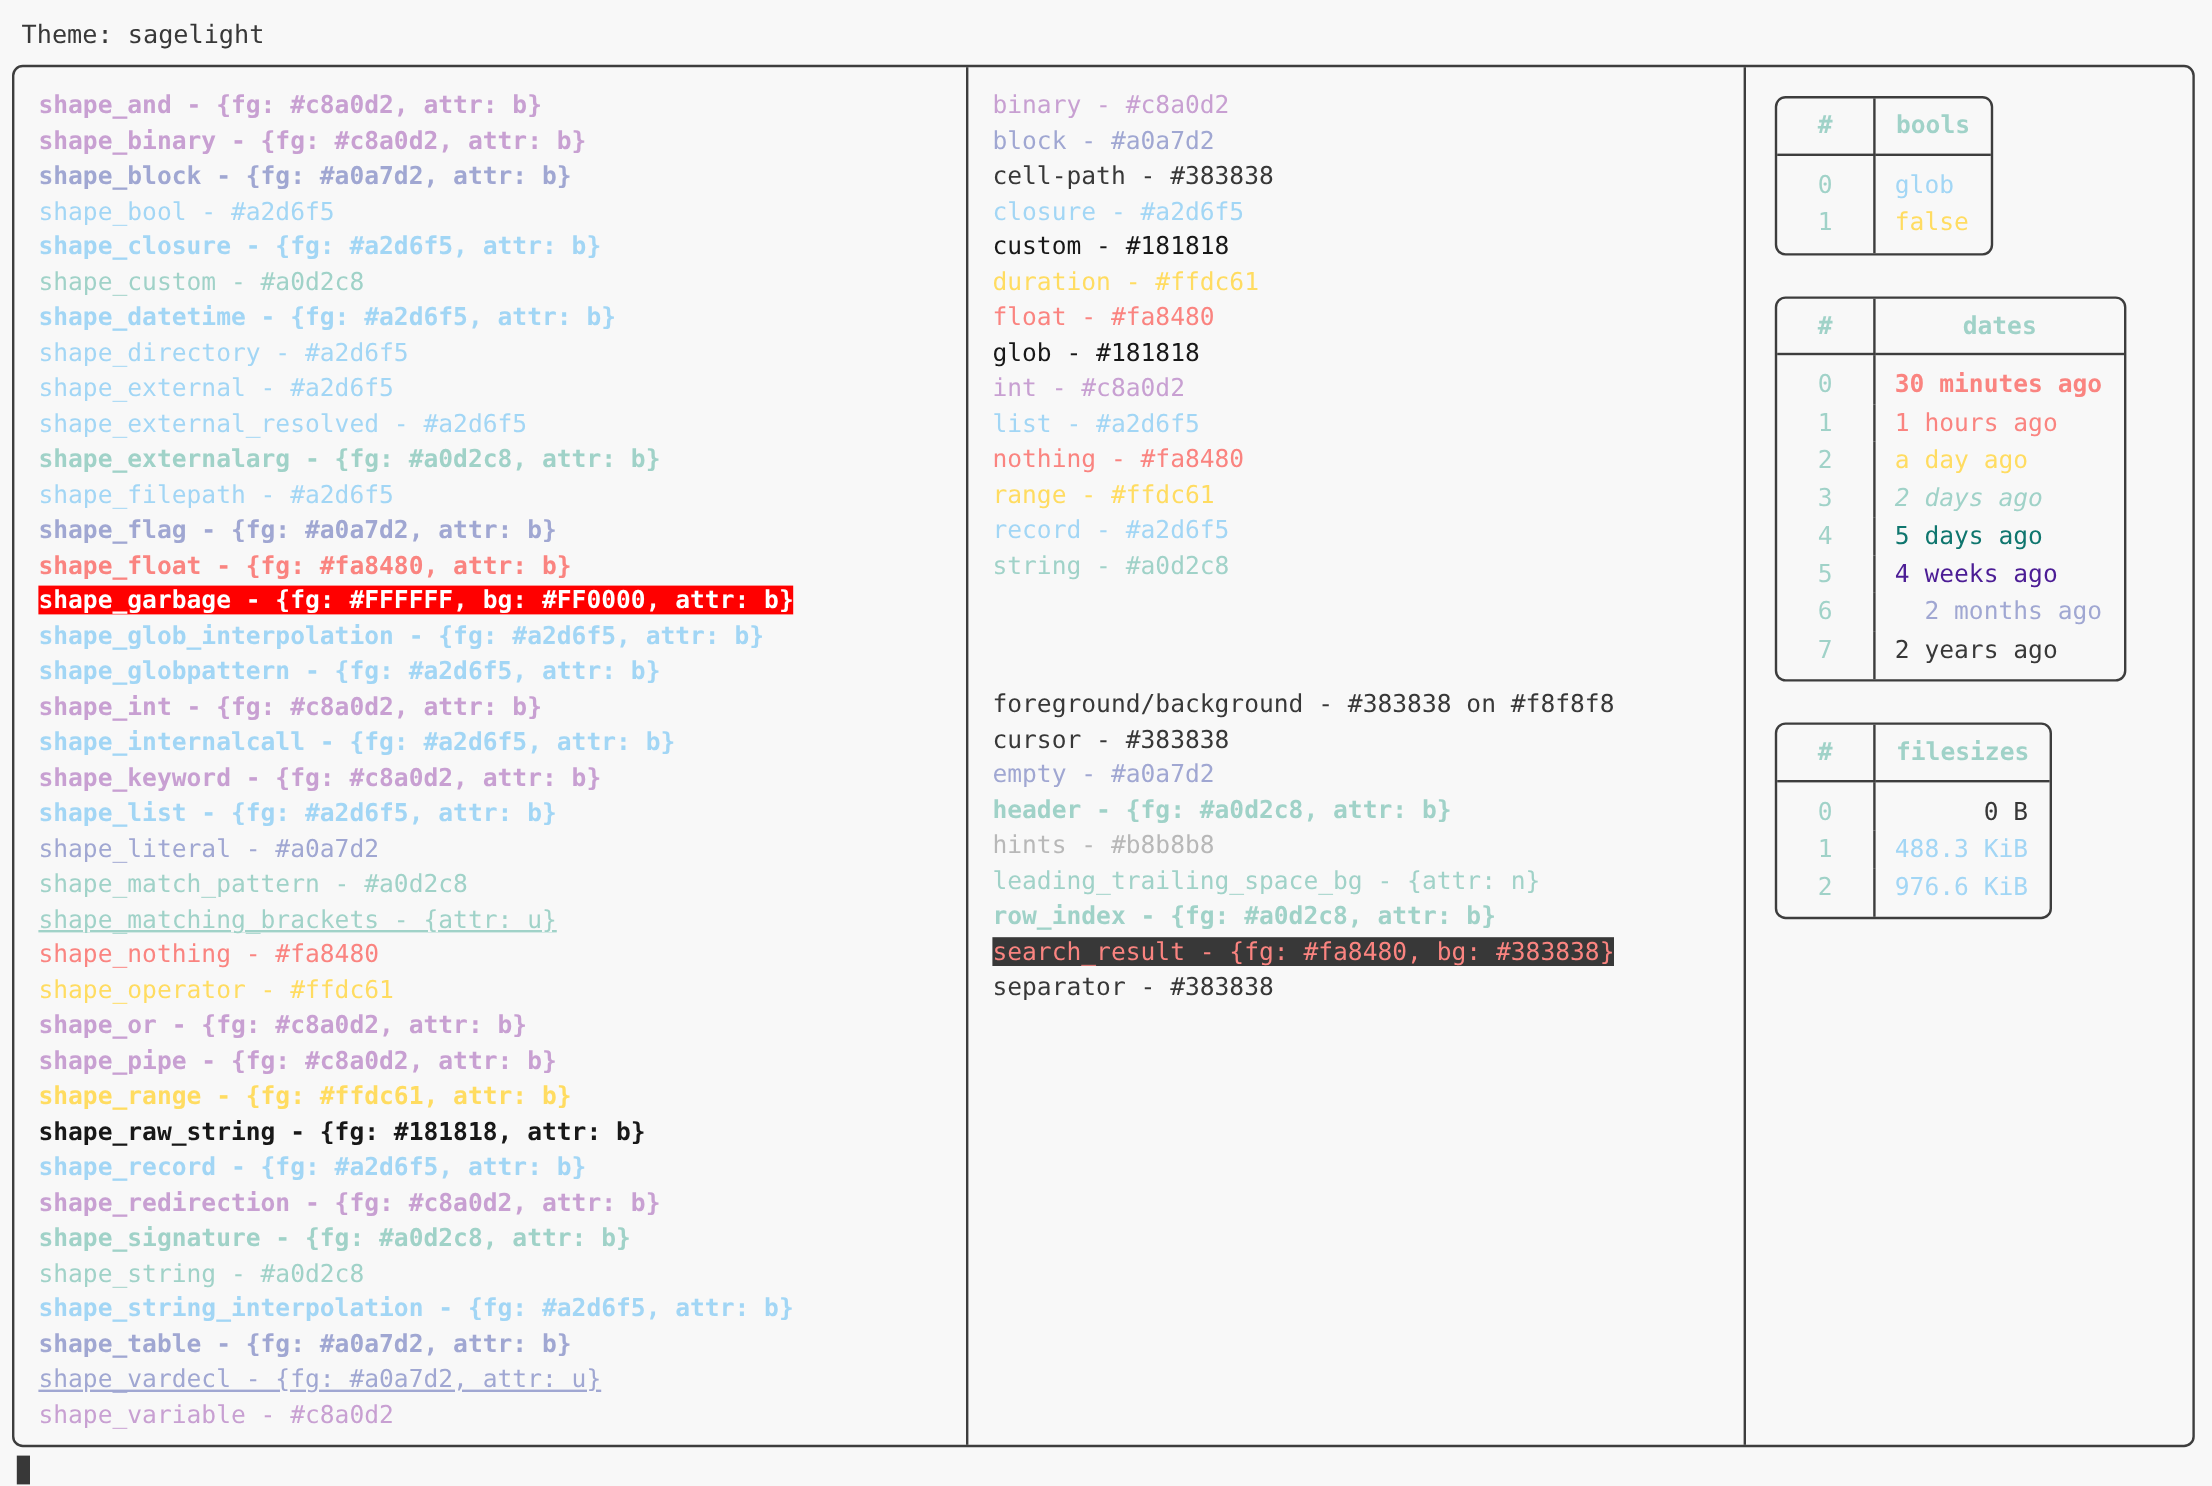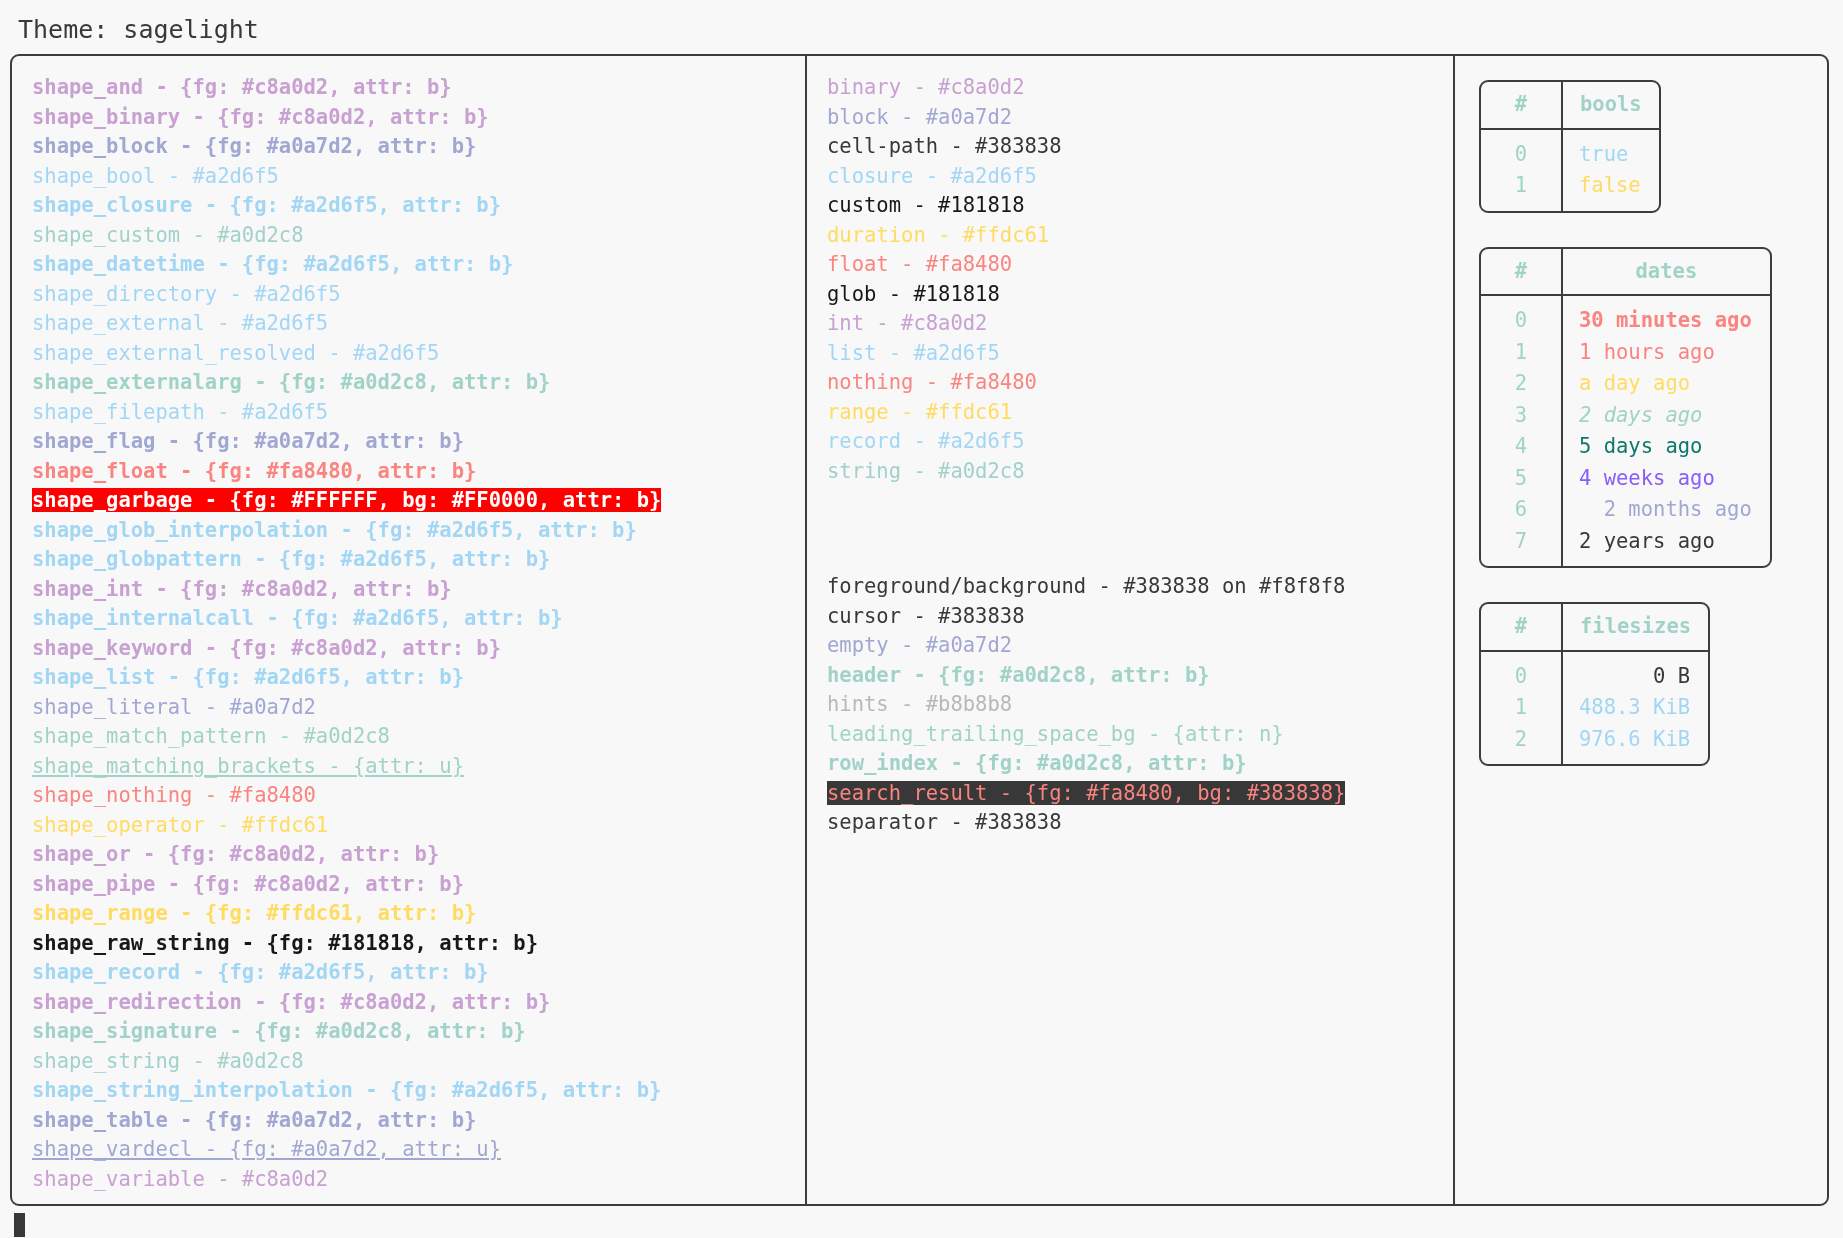--- a/index.html
+++ b/index.html
@@ -19,21 +19,21 @@
   }
   .screen {
     position: relative;
     width: 1843px;
     height: 1238px;
     background: #f8f8f8;
     box-sizing: border-box;
   }
   .theme-line {
     padding: 15px 0 10px 18px;
-    font-size: 25px;
+    font-size: 21px;
     color: #383838;
     white-space: pre;
   }
   .outer-box {
     position: absolute;
     left: 10px;
     top: 54px;
     right: 14px;
     height: 1152px;
     border: 2.5px solid #3d3d3d;
@@ -130,21 +130,21 @@
           <table class="tbl">
             <thead>
               <tr>
                 <th class="idxh">#</th>
                 <th>bools</th>
               </tr>
             </thead>
             <tbody>
               <tr>
                 <td class="idx">0</td>
-                <td class="val" style="color: rgb(162, 214, 245);">true</td>
+                <td class="val" style="color: rgb(162, 214, 245);">glob</td>
               </tr>
               <tr>
                 <td class="idx">1</td>
                 <td class="val" style="color: rgb(255, 220, 97);">false</td>
               </tr>
             </tbody>
           </table>
           <table class="tbl">
             <thead>
               <tr>
@@ -168,21 +168,21 @@
               <tr>
                 <td class="idx">3</td>
                 <td class="val" style="color: rgb(160, 210, 200); font-style: italic;">2 days ago</td>
               </tr>
               <tr>
                 <td class="idx">4</td>
                 <td class="val" style="color: #0f766e;">5 days ago</td>
               </tr>
               <tr>
                 <td class="idx">5</td>
-                <td class="val" style="color: #8b5cf6;">4 weeks ago</td>
+                <td class="val" style="color: #4c1d95;">4 weeks ago</td>
               </tr>
               <tr>
                 <td class="idx">6</td>
                 <td class="val" style="color: rgb(160, 167, 210); text-align: right;">2 months ago</td>
               </tr>
               <tr>
                 <td class="idx">7</td>
                 <td class="val" style="color: rgb(56, 56, 56);">2 years ago</td>
               </tr>
             </tbody>

